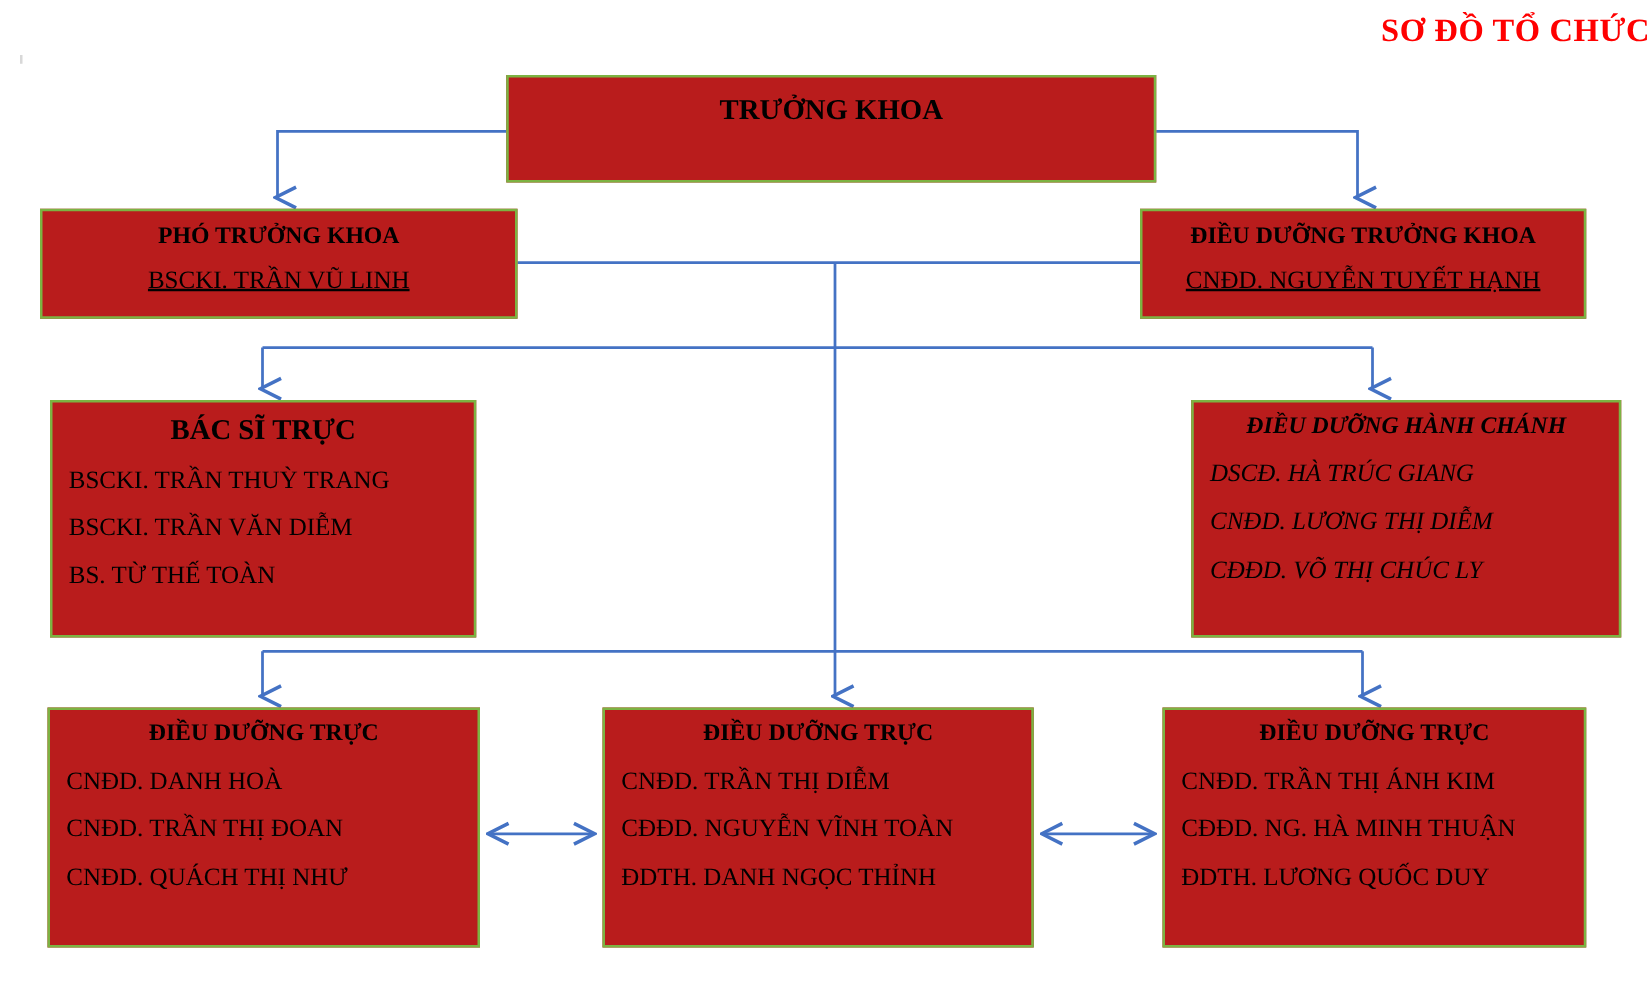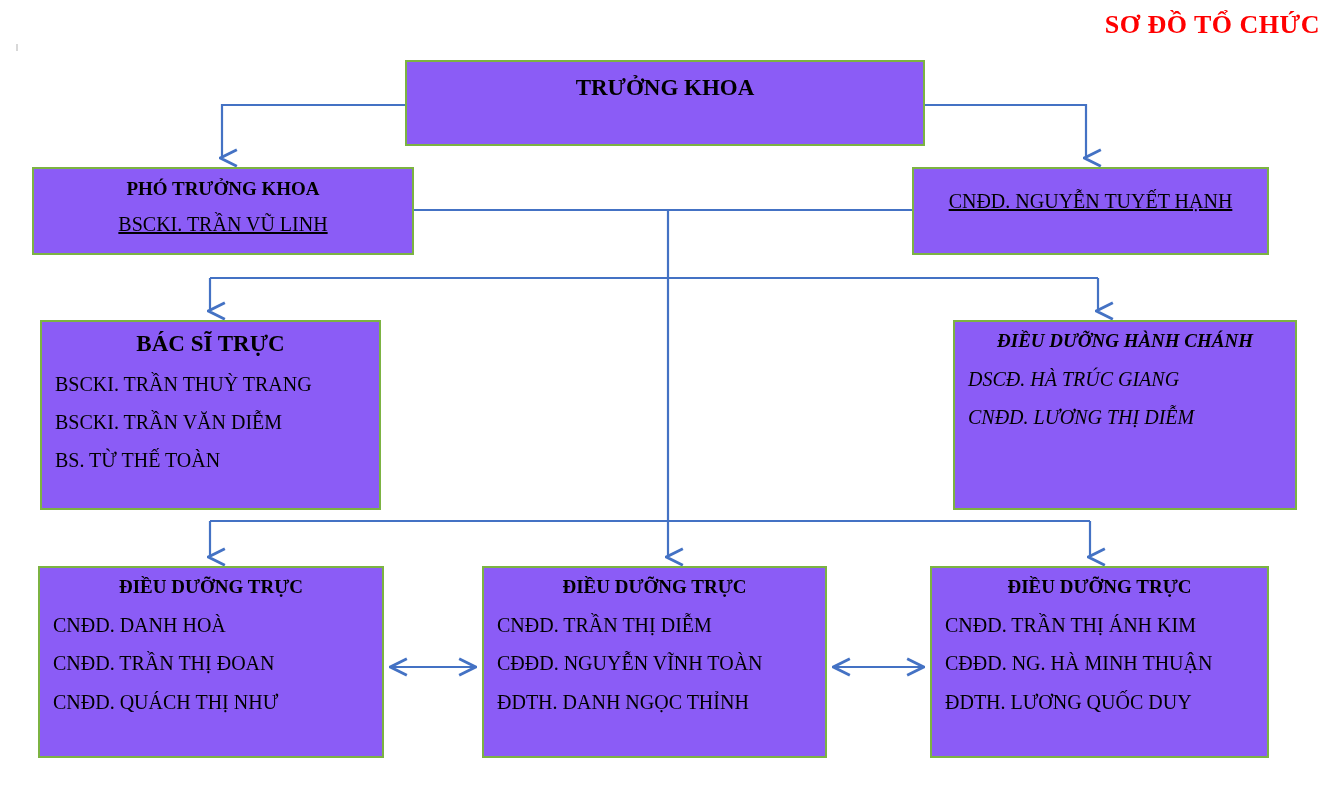--- a/index.html
+++ b/index.html
@@ -43,21 +43,21 @@
     color: #ff0000;
     letter-spacing: 0.5px;
     z-index: 3;
   }
 
   
   .node {
     position: absolute;
     box-sizing: border-box;
     border: 2.5px solid #7cb342;
-    background: #8b5cf6;
+    background: #b91c1c;
     z-index: 2;
     padding: 0;
   }
   .node-title {
     display: block;
     text-align: center;
     font-weight: bold;
     font-size: 20px;
     line-height: 1.2;
     white-space: nowrap;
@@ -184,34 +184,36 @@
   <div class="node members-centered" id="node-truong-khoa">
     <span class="node-title">TRƯỞNG KHOA</span>
   </div>
 
   <div class="node members-centered" id="node-pho-truong-khoa">
     <span class="node-title">PHÓ TRƯỞNG KHOA</span>
     <span class="node-member">BSCKI. TRẦN VŨ LINH</span>
   </div>
 
   <div class="node members-centered" id="node-dd-truong-khoa">
+    <span class="node-title">ĐIỀU DƯỠNG TRƯỞNG KHOA</span>
     <span class="node-member">CNĐD. NGUYỄN TUYẾT HẠNH</span>
   </div>
 
   <div class="node members-left" id="node-bac-si-truc">
     <span class="node-title">BÁC SĨ TRỰC</span>
     <span class="node-member">BSCKI. TRẦN THUỲ TRANG</span>
     <span class="node-member">BSCKI. TRẦN VĂN DIỄM</span>
     <span class="node-member">BS. TỪ THẾ TOÀN</span>
   </div>
 
   <div class="node members-left" id="node-dd-hanh-chanh">
     <span class="node-title">ĐIỀU DƯỠNG HÀNH CHÁNH</span>
     <span class="node-member">DSCĐ. HÀ TRÚC GIANG</span>
     <span class="node-member">CNĐD. LƯƠNG THỊ DIỄM</span>
+    <span class="node-member">CĐĐD. VÕ THỊ CHÚC LY</span>
   </div>
 
   <div class="node members-left" id="node-dd-truc-1">
     <span class="node-title">ĐIỀU DƯỠNG TRỰC</span>
     <span class="node-member">CNĐD. DANH HOÀ</span>
     <span class="node-member">CNĐD. TRẦN THỊ ĐOAN</span>
     <span class="node-member">CNĐD. QUÁCH THỊ NHƯ</span>
   </div>
 
   <div class="node members-left" id="node-dd-truc-2">

